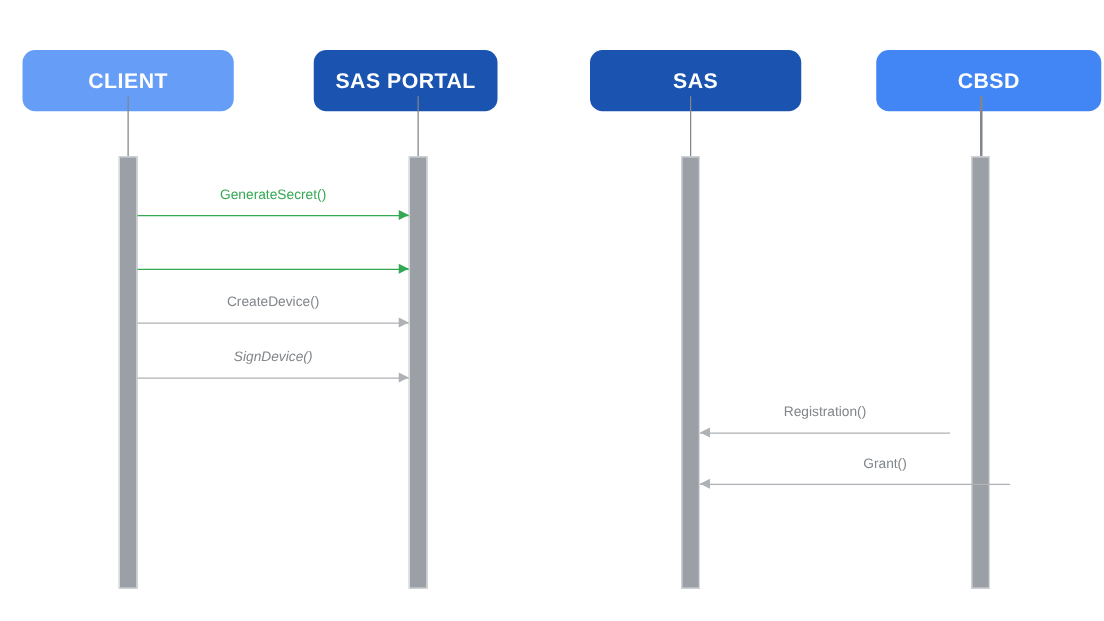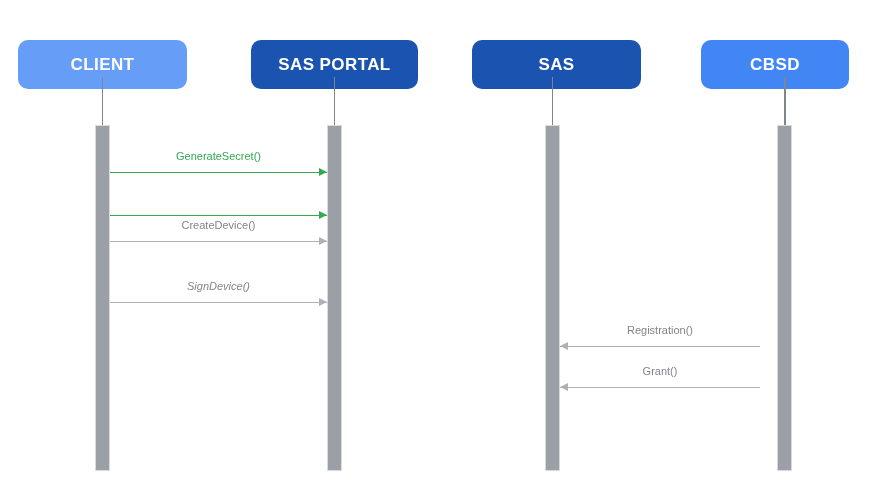--- a/index.html
+++ b/index.html
@@ -25,23 +25,23 @@
     align-items: center;
     justify-content: center;
     color: #ffffff;
     font-weight: bold;
     font-size: 17px;
     letter-spacing: 0.4px;
     background: var(--actor-color, #4285F4);
     margin-top: 12px;
   }
   .actor-client     { left: 18px;  width: 169px; }
-  .actor-sas-portal { left: 251px; width: 167px; }
+  .actor-sas-portal { left: 251px; width: 147px; }
   .actor-sas        { left: 472px; width: 169px; }
-  .actor-cbsd       { left: 701px; width: 148px; }
+  .actor-cbsd       { left: 701px; width: 180px; }
 
   
   .lifeline {
     position: absolute;
     top: 77px;
     height: 48px;
     width: 1.5px;
     background: #80868B;
   }
   .lifeline-client     { left: 101.75px; }
@@ -136,39 +136,39 @@
     <span class="msg-label">GenerateSecret()</span>
     <div class="msg-line">
       <span class="arrowhead"></span>
     </div>
   </div>
   <div class="message msg-left-group dir-right" style="top: 190px; --msg-color: #34A853; --line-color: #34A853;">
     <div class="msg-line">
       <span class="arrowhead"></span>
     </div>
   </div>
-  <div class="message msg-left-group dir-right" style="top: 216px; --msg-color: #80868B; --line-color: #AEB1B6;">
+  <div class="message msg-left-group dir-right" style="top: 233px; --msg-color: #80868B; --line-color: #AEB1B6;">
     <span class="msg-label">CreateDevice()</span>
     <div class="msg-line">
       <span class="arrowhead"></span>
     </div>
   </div>
   <div class="message msg-left-group dir-right" style="top: 277px; font-style: italic; --msg-color: #80868B; --line-color: #AEB1B6;">
     <span class="msg-label">SignDevice()</span>
     <div class="msg-line">
       <span class="arrowhead"></span>
     </div>
   </div>
 
   <div class="message msg-right-group dir-left" style="top: 321px; --msg-color: #80868B; --line-color: #AEB1B6;">
     <span class="msg-label">Registration()</span>
     <div class="msg-line">
       <span class="arrowhead"></span>
     </div>
   </div>
-  <div class="message msg-right-group dir-left" style="top: 362px; --msg-color: #80868B; --line-color: #AEB1B6;">
+  <div class="message msg-right-group dir-left" style="top: 362px; padding-left: 48px; --msg-color: #80868B; --line-color: #AEB1B6;">
     <span class="msg-label">Grant()</span>
     <div class="msg-line">
       <span class="arrowhead"></span>
     </div>
   </div>
 
 </div>
 
 </body></html>

